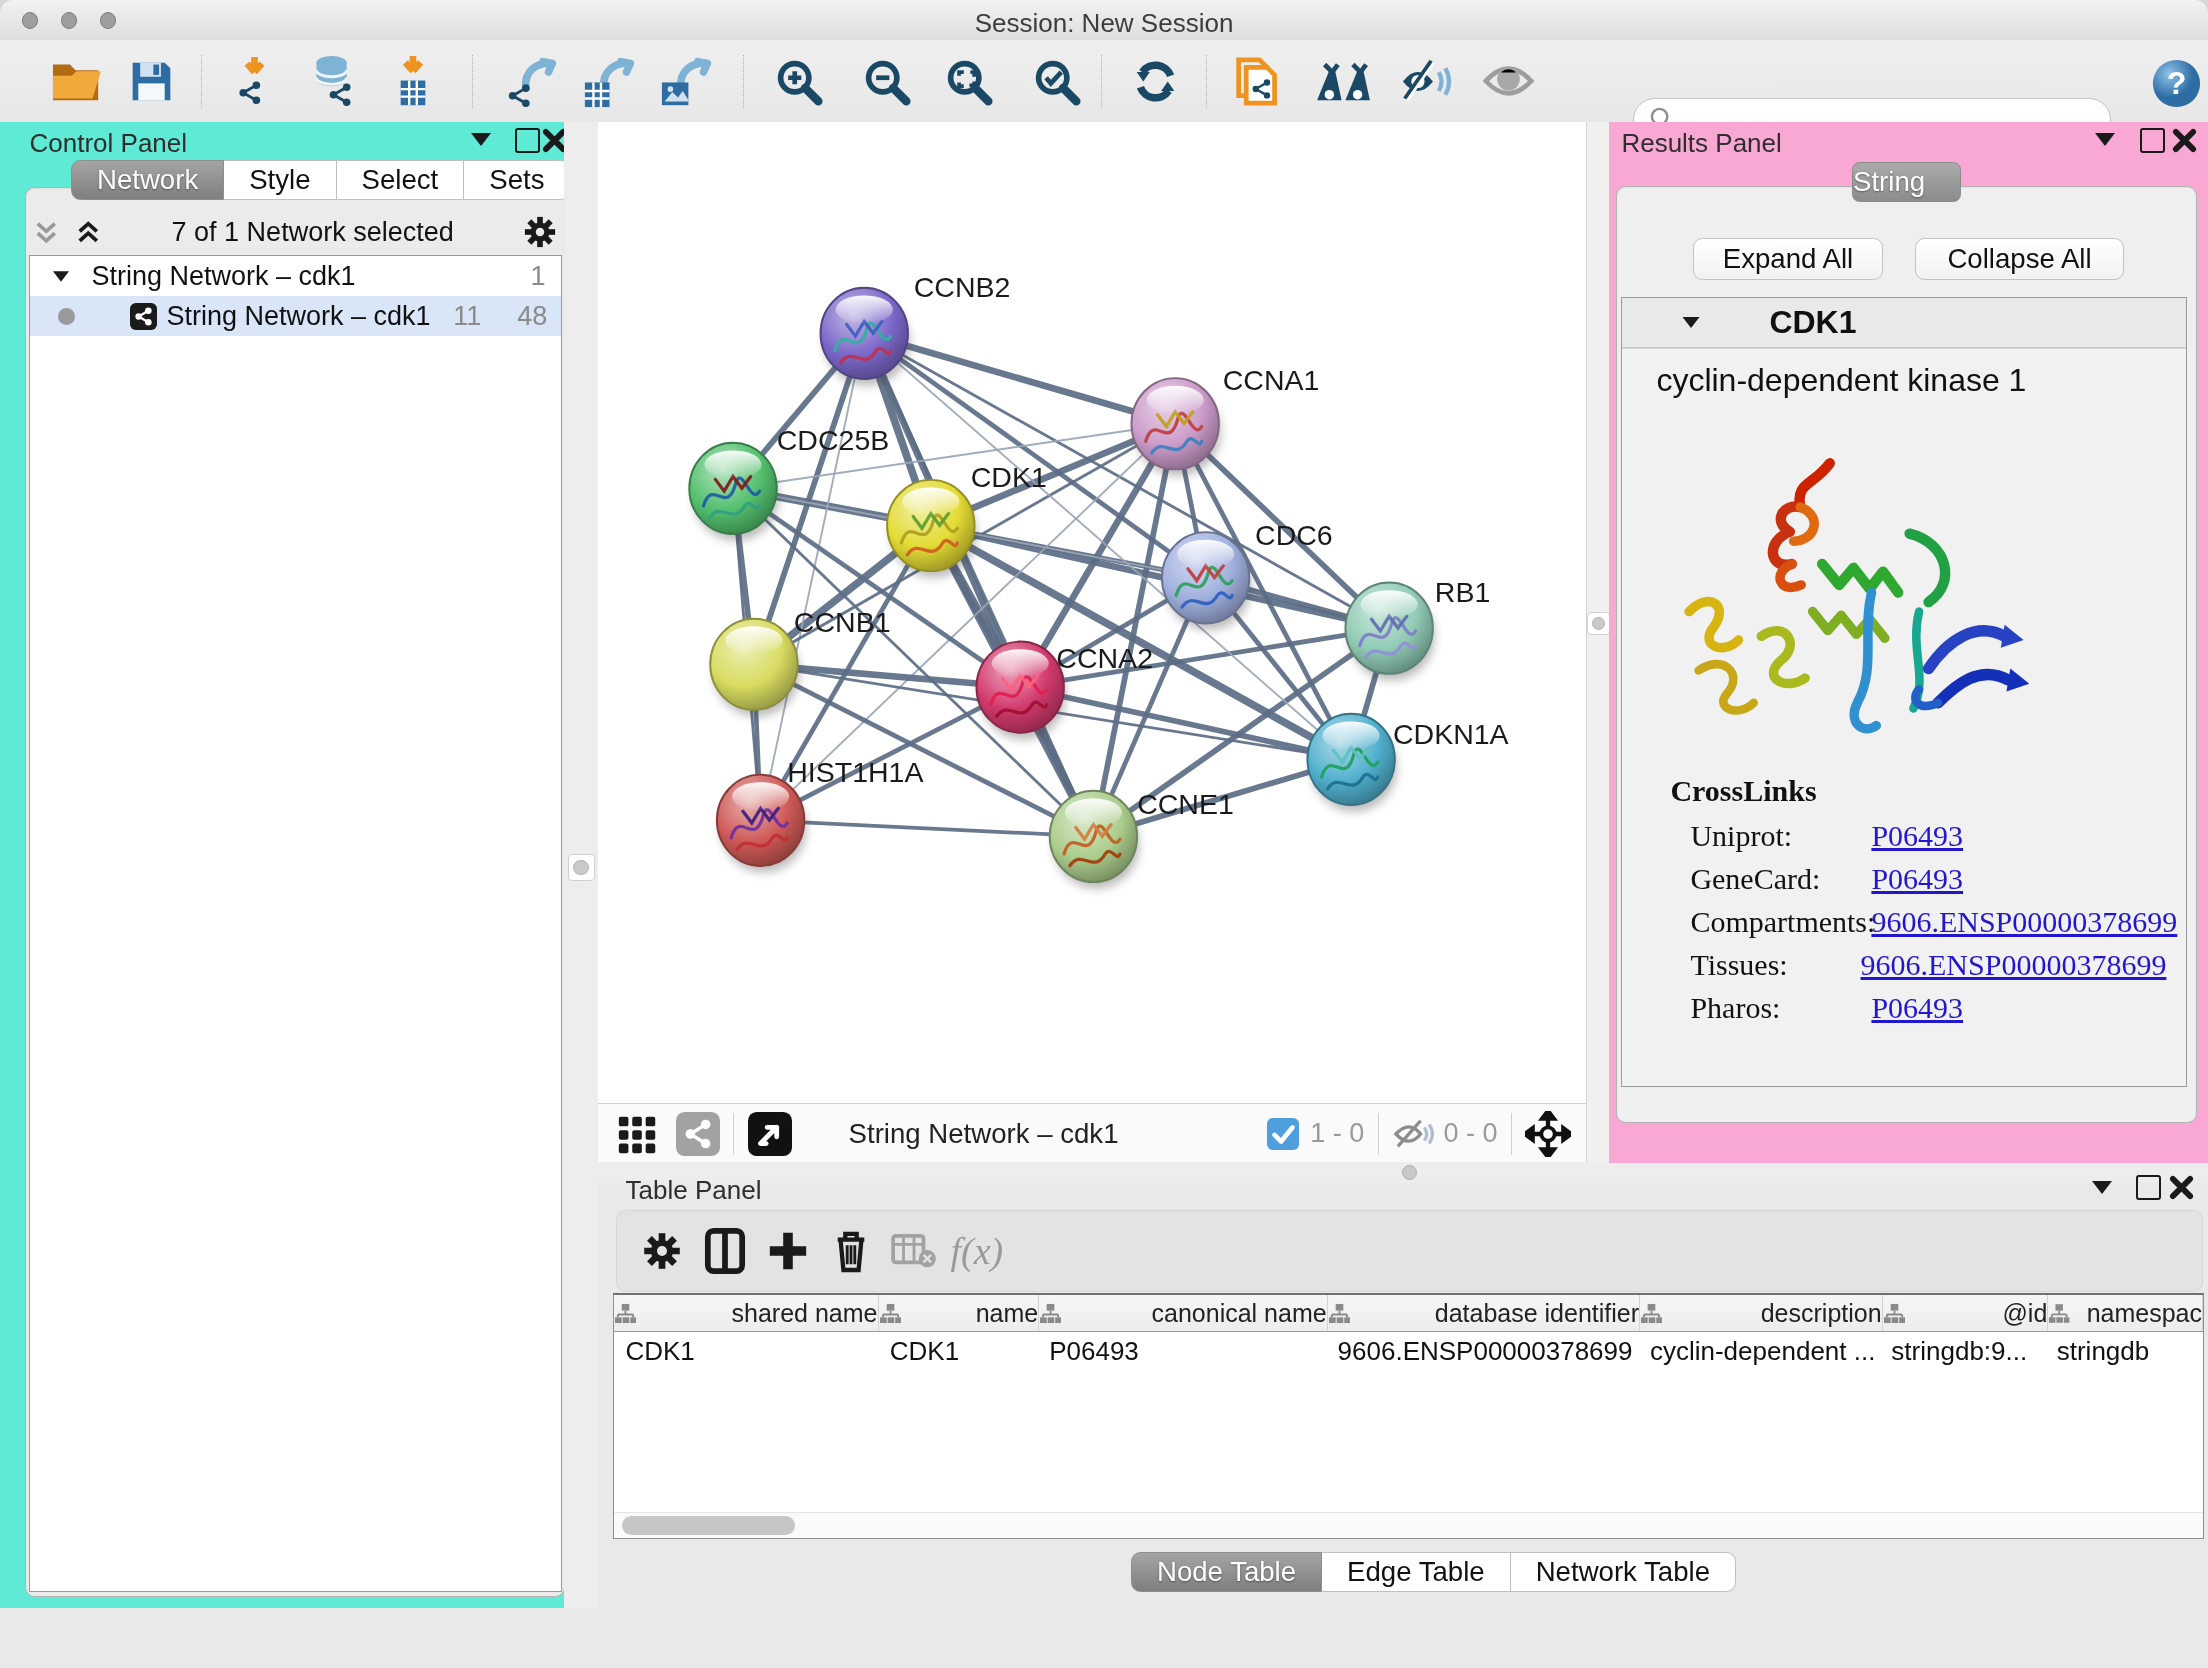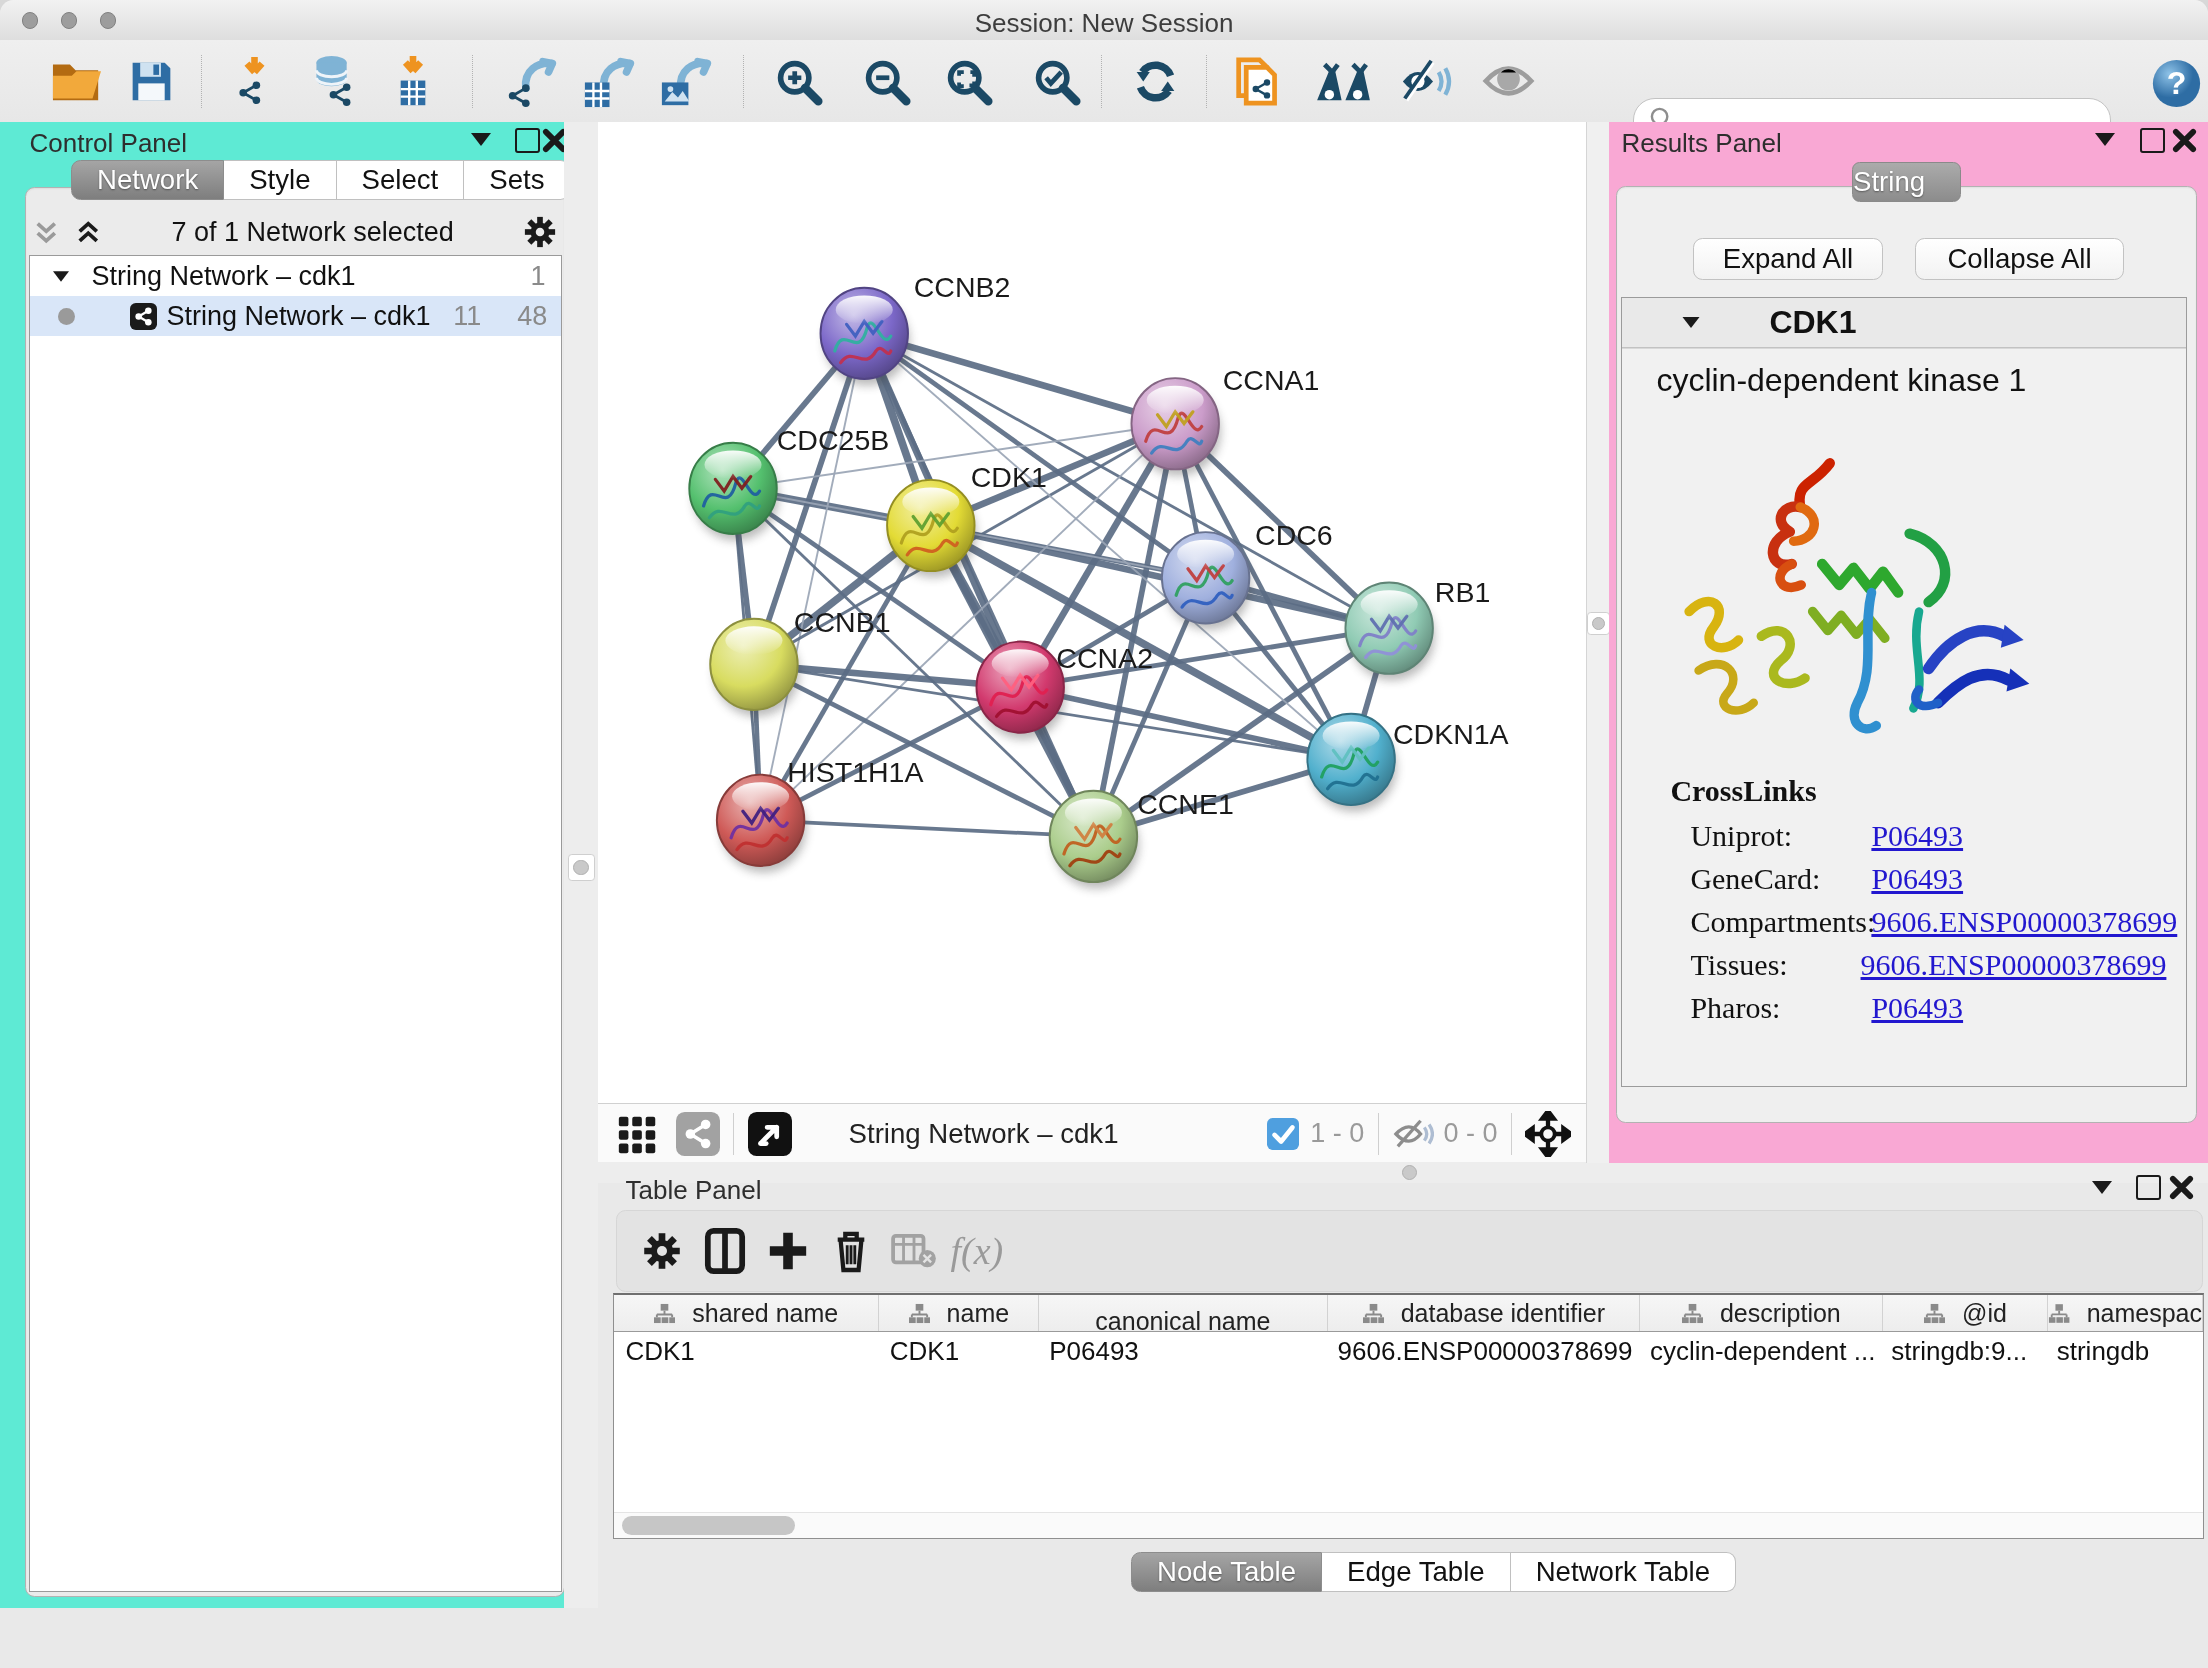--- a/index.html
+++ b/index.html
@@ -58,21 +58,21 @@
   #rp-sec-head{background:#e9e9e9;border-bottom:1px solid #c2c2c2;display:flex;align-items:center;}
   .serif{font-family:"Liberation Serif",serif;}
   .xlink-row{display:flex;font-size:30px;height:43px;align-items:baseline;}
   .xlink-label{width:181px;color:#111;}
   .xlink-val a{color:#2217cf;text-decoration:underline;}
   
   #tp-toolbox{background:#e3e3e3;border:1px solid #d6d6d6;border-radius:9.5px;display:flex;align-items:center;}
   .tp-ico{width:63px;display:flex;justify-content:center;cursor:pointer;}
   #tp-table{background:#fff;border:1.9px solid #8f8f8f;border-top:2.9px solid #6f6f6f;}
   .th-row{display:flex;background:linear-gradient(#f6f6f6,#ededed);border-bottom:1.9px solid #9a9a9a;height:36px;}
-  .th-cell{display:flex;align-items:center;justify-content:center;gap:16px;font-size:25px;color:#222;
+  .th-cell{display:flex;align-items:center;justify-content:space-between;gap:16px;font-size:25px;color:#222;
            border-right:1px solid #d2d2d2;overflow:hidden;white-space:nowrap;}
   .td-row{display:flex;height:38px;}
   .td-cell{font-size:26px;color:#111;padding:3.8px 0 0 11.4px;overflow:hidden;white-space:nowrap;}
   #tp-scroll{background:#fafafa;border-top:1px solid #e4e4e4;}
   #tp-thumb{background:#c6c6c6;border-radius:9.5px;}
   
   #statusbar{left:0;top:1607px;width:2208px;height:61px;background:#ededed;border-top:1.9px solid #c6c6c6;}
   .sb-btn{background:#fbfbfb;border:1.9px solid #9e9e9e;display:flex;align-items:center;justify-content:center;cursor:pointer;}
   #memory-btn{border-radius:3.8px;font-size:25px;color:#111;gap:9.5px;}
   a{cursor:pointer;}
@@ -764,21 +764,21 @@
           <div class="th-cell" style="width: 160px;">
             <svg width="23" height="21" viewBox="0 0 24 22">
               <rect x="8" y="1" width="8" height="7" fill="#8a8a8a"></rect>
               <path d="M12 8 v4 M4 12 h16 M4 12 v3 M20 12 v3" stroke="#8a8a8a" stroke-width="2" fill="none"></path>
               <rect x="1" y="15" width="7" height="6" fill="#8a8a8a"></rect>
               <rect x="9" y="15" width="7" height="6" fill="#8a8a8a"></rect>
               <rect x="17" y="15" width="6" height="6" fill="#8a8a8a"></rect>
             </svg>
             <span>name</span>
           </div>
-          <div class="th-cell" style="width: 288px; flex-direction: column;">
+          <div class="th-cell" style="width: 288px;">
             <svg width="23" height="21" viewBox="0 0 24 22">
               <rect x="8" y="1" width="8" height="7" fill="#8a8a8a"></rect>
               <path d="M12 8 v4 M4 12 h16 M4 12 v3 M20 12 v3" stroke="#8a8a8a" stroke-width="2" fill="none"></path>
               <rect x="1" y="15" width="7" height="6" fill="#8a8a8a"></rect>
               <rect x="9" y="15" width="7" height="6" fill="#8a8a8a"></rect>
               <rect x="17" y="15" width="6" height="6" fill="#8a8a8a"></rect>
             </svg>
             <span>canonical name</span>
           </div>
           <div class="th-cell" style="width: 312px;">

